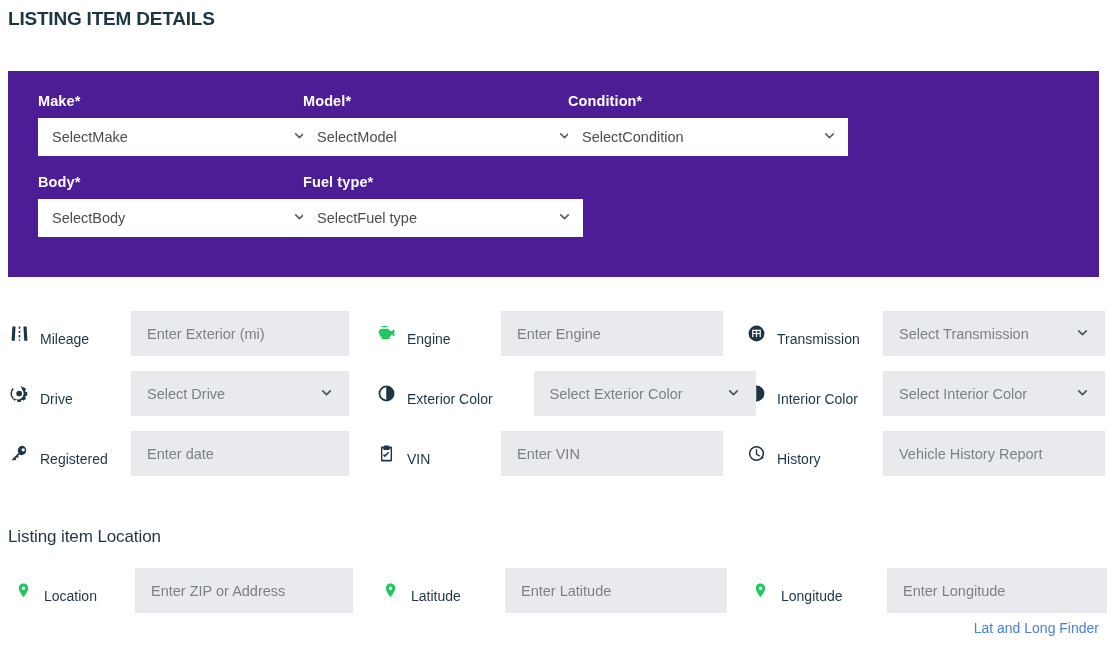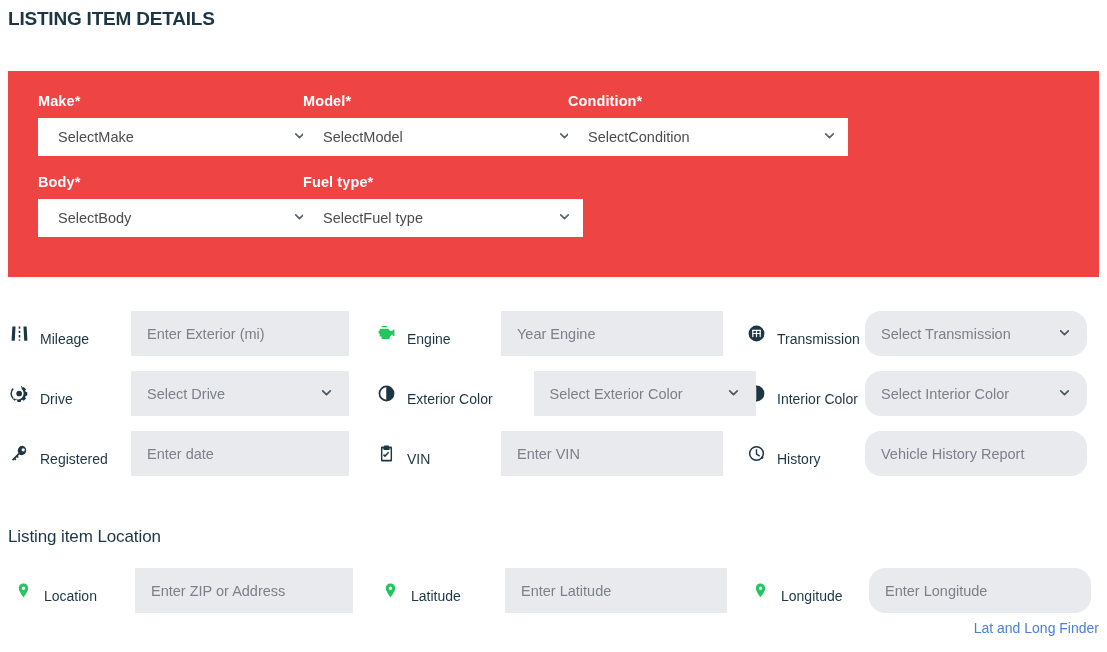--- a/index.html
+++ b/index.html
@@ -31,21 +31,21 @@
     text-transform: uppercase;
   }
 
   
   .dark-panel {
     position: absolute;
     left: 8px;
     top: 71px;
     width: 1091px;
     height: 206px;
-    background: #ef4444;
+    background: #4c1d95;
   }
 
   .panel-grid {
     position: absolute;
     left: 30px;
     top: 22px;
     width: 1040px;
     display: flex;
     flex-wrap: wrap;
   }
@@ -64,21 +64,21 @@
     letter-spacing: 0.1px;
   }
 
   .panel-select {
     position: relative;
     width: 280px;
     height: 38px;
     background: #ffffff;
     display: flex;
     align-items: center;
-    padding: 0 20px;
+    padding: 0 14px;
   }
 
   .panel-select .sel-text {
     font-size: 14.5px;
     color: #4c4c4c;
     line-height: 1;
   }
 
   .panel-select .chev {
     position: absolute;
@@ -147,21 +147,21 @@
   .spec-input .chev {
     position: absolute;
     right: 16px;
     top: 50%;
     transform: translateY(-50%);
   }
 
   
   .c1 .spec-input { width: 218px; margin-left: auto; margin-right: 26px; }
   .c2 .spec-input { width: 222px; margin-left: auto; margin-right: 22px; }
-  .c3 .spec-input { width: 222px; margin-left: auto; margin-right: 20px; border-radius: 16px; }
+  .c3 .spec-input { width: 222px; margin-left: auto; margin-right: 2px; }
 
   .c1 .spec-lbl-wrap { width: 124px; display: flex; align-items: center; }
   .c2 .spec-lbl-wrap { width: 126px; display: flex; align-items: center; }
   .c3 .spec-lbl-wrap { width: 124px; display: flex; align-items: center; }
 
   
   .section-title {
     position: absolute;
     left: 8px;
     top: 527px;
@@ -262,21 +262,21 @@
         <div class="spec-cell c2">
           <div class="spec-lbl-wrap">
             <span class="spec-icon">
               <svg width="19" height="19" viewBox="0 0 24 24" fill="#22c55e" xmlns="http://www.w3.org/2000/svg">
                 <path d="M7 6h4V4H6V2.6h7V4h-2v2h3.2l2.2 2.4H20V7h2v8h-2v-1.4h-1.8L16 16.6V19H5.8v-3.2H3.4V12H2V8.6h1.4V6.4h2.2L7 6z"></path>
               </svg>
             </span>
             <span class="spec-label">Engine</span>
           </div>
           <div class="spec-input">
-            <span class="ph">Year Engine</span>
+            <span class="ph">Enter Engine</span>
           </div>
         </div>
         <div class="spec-cell c3">
           <div class="spec-lbl-wrap">
             <span class="spec-icon">
               <svg width="19" height="19" viewBox="0 0 24 24" fill="#1d3644" xmlns="http://www.w3.org/2000/svg">
                 <circle cx="12" cy="12" r="10"></circle>
                 <g fill="#ffffff">
                   <rect x="6.6" y="7.2" width="1.5" height="9.6" rx="0.6"></rect>
                   <rect x="11.25" y="7.2" width="1.5" height="9.6" rx="0.6"></rect>

